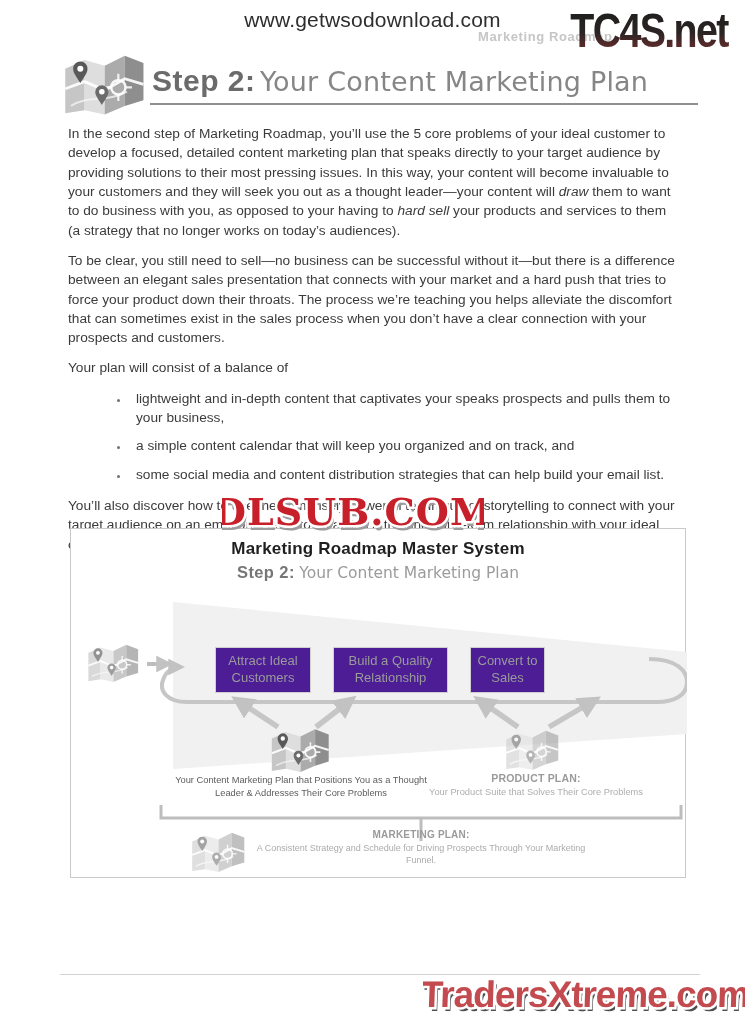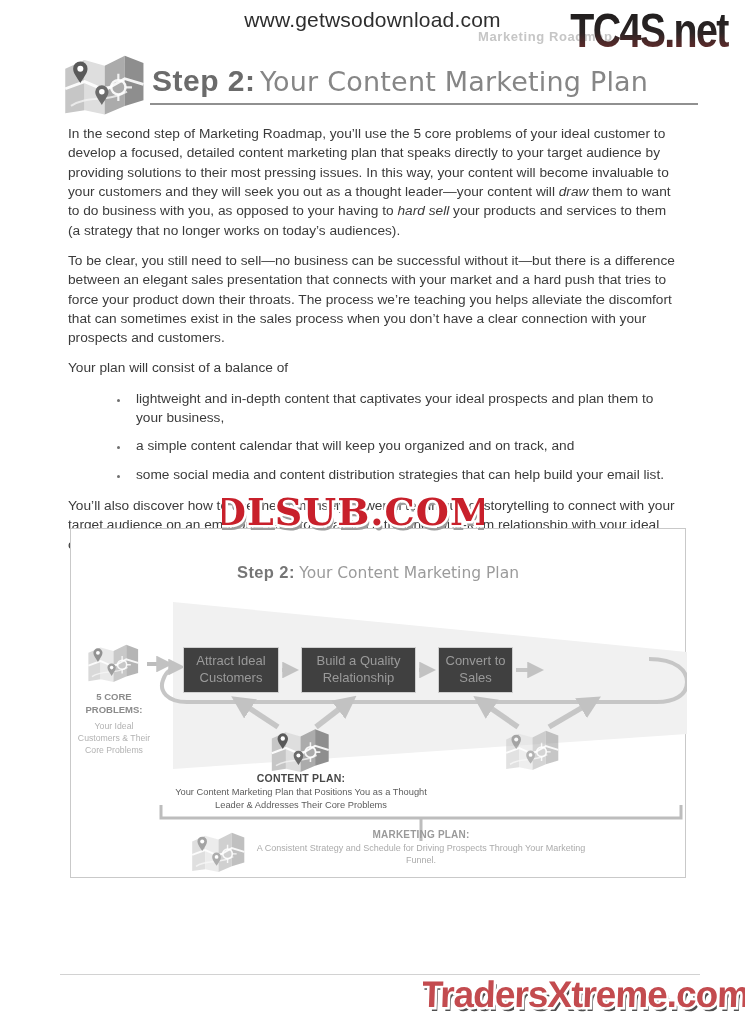--- a/index.html
+++ b/index.html
@@ -34,23 +34,23 @@
   .traders-svg { position:absolute; right:-4px; top:964px; z-index:6; }
   
   .diagram { position:absolute; left:70px; top:528px; width:616px; height:350px;
     background:#ffffff; border:1px solid #c9c9c9; z-index:2; }
   .d-title { position:absolute; top:10px; left:0; width:100%; text-align:center;
     font-size:17px; font-weight:bold; color:#1f1f1f; letter-spacing:.2px; }
   .d-sub { position:absolute; top:34px; left:0; width:100%; text-align:center; white-space:nowrap; }
   .d-sub .step-label { font-size:16.5px; font-weight:bold; color:#767676; letter-spacing:.4px; }
   .d-sub .step-rest { font-size:15.5px; color:#9b9b9b; font-family:"DejaVu Sans", sans-serif; }
   .d-layer { position:absolute; left:0; top:0; width:616px; height:350px; }
-  .d-box { position:absolute; top:118px; height:46px; background:#404040; border:1px solid #cfcfcf;
+  .d-box { position:absolute; top:118px; height:46px; background:#4c1d95; border:1px solid #cfcfcf;
     display:flex; align-items:center; justify-content:center; text-align:center;
-    font-size:13px; line-height:1.3; color:#9a9a9a; padding:2px; z-index:3; }
+    font-size:13px; line-height:1.3; color:#9a9a9a; padding:2px; z-index:3;margin-left:32px; }
   .d-box.b1 { left:112px; width:96px; }
   .d-box.b2 { left:230px; width:115px; }
   .d-box.b3 { left:367px; width:75px; }
   .d-box.b4 { left:475px; width:110px; }
   .d-icon { position:absolute; z-index:3; }
   .icon-left { left:14px; top:112px; width:56px; height:42px; opacity:.65; }
   .icon-content { left:194px; top:196px; width:70px; height:48px; }
   .icon-product { left:432px; top:198px; width:58px; height:44px; opacity:.5; }
   .icon-marketing { left:118px; top:300px; width:58px; height:44px; opacity:.55; }
   .core-block { position:absolute; left:4px; top:162px; width:78px; text-align:center; z-index:3; }
@@ -125,21 +125,21 @@
     <span class="step-label">Step 2:</span>
     <span class="step-rest">Your Content Marketing Plan</span>
   </div>
   <div class="title-rule"></div>
 
   <div class="body-copy">
     <p><span>In the second step of Marketing Roadmap, you’ll use the 5 core problems of your ideal customer to develop a focused, detailed content marketing plan that speaks directly to your target audience by providing solutions to their most pressing issues. In this way, your content will become invaluable to your customers and they will seek you out as a thought leader—your content will </span><em>draw</em><span> them to want to do business with you, as opposed to your having to </span><em>hard sell</em><span> your products and services to them (a strategy that no longer works on today’s audiences).</span></p>
     <p><span>To be clear, you still need to sell—no business can be successful without it—but there is a difference between an elegant sales presentation that connects with your market and a hard push that tries to force your product down their throats. The process we’re teaching you helps alleviate the discomfort that can sometimes exist in the sales process when you don’t have a clear connection with your prospects and customers.</span></p>
     <p><span>Your plan will consist of a balance of</span></p>
     <ul>
-        <li>lightweight and in-depth content that captivates your ideal prospects and plan them to your business,</li>
+        <li>lightweight and in-depth content that captivates your speaks prospects and pulls them to your business,</li>
         <li>a simple content calendar that will keep you organized and on track, and</li>
         <li>some social media and content distribution strategies that can help build your email list.</li>
       </ul>
     <p><span>You’ll also discover how to use the immensely powerful technique of storytelling to connect with your target audience on an emotional level to establish a trusting, long-term relationship with your ideal customers.</span></p>
   </div>
 
   <svg class="dlsub-svg" width="262" height="58" viewBox="0 0 262 58">
     <text x="131" y="44" text-anchor="middle" font-family="DejaVu Serif, serif" font-weight="bold" font-size="38" letter-spacing="1" fill="#9c9c9c" transform="translate(2,5)">DLSUB.COM</text>
     <text x="131" y="44" text-anchor="middle" font-family="DejaVu Serif, serif" font-weight="bold" font-size="38" letter-spacing="1" fill="#c8202b" stroke="#ffffff" stroke-width="5" paint-order="stroke">DLSUB.COM</text>
   </svg>
@@ -153,48 +153,48 @@
       <path d="M 348 141 L 360 141" stroke="#c6c6c6" stroke-width="4" marker-end="url(#ah)"></path>
       <path d="M 445 141 L 468 141" stroke="#c6c6c6" stroke-width="4" marker-end="url(#ah)"></path>
       <path d="M 207 198 L 166 171" stroke="#c6c6c6" stroke-width="5.5" marker-end="url(#ah)"></path>
       <path d="M 245 198 L 280 171" stroke="#c6c6c6" stroke-width="5.5" marker-end="url(#ah)"></path>
       <path d="M 447 198 L 408 171" stroke="#c6c6c6" stroke-width="5.5" marker-end="url(#ah)"></path>
       <path d="M 478 198 L 524 171" stroke="#c6c6c6" stroke-width="5.5" marker-end="url(#ah)"></path>
       <path d="M 90 276 L 90 289 L 610 289 L 610 276" fill="none" stroke="#bdbdbd" stroke-width="3"></path>
       <path d="M 350 289 L 350 312" stroke="#bdbdbd" stroke-width="3"></path>
     </svg>
 
+    <div class="d-title">Marketing Roadmap Master System</div>
     <div class="d-sub">
       <span class="step-label">Step 2:</span>
       <span class="step-rest">Your Content Marketing Plan</span>
     </div>
 
     <svg class="d-icon icon-left">
         <use href="#map-icon-sym"></use>
       </svg>
 
     <div class="d-box b1">Attract Ideal Customers</div>
     <div class="d-box b3">Convert to Sales</div>
     <div class="d-box b2">Build a Quality Relationship</div>
 
-    <div class="core-block">
-      <div class="lbl">5 CORE PROBLEMS:</div>
-      <div class="dsc">Your Ideal Customers &amp; Their Core Problems</div>
-    </div>
 
     <svg class="d-icon icon-content">
         <use href="#map-icon-sym"></use>
       </svg>
     <svg class="d-icon icon-product">
         <use href="#map-icon-sym"></use>
       </svg>
 
     <div class="plan-block cp-block">
-      <div class="lbl">CONTENT PLAN:</div>
       <div class="dsc">Your Content Marketing Plan that Positions You as a Thought Leader &amp; Addresses Their Core Problems</div>
+    </div>
+    <div class="plan-block pp-block">
+      <div class="lbl">PRODUCT PLAN:</div>
+      <div class="dsc">Your Product Suite that Solves Their Core Problems</div>
     </div>
 
     <svg class="d-icon icon-marketing">
         <use href="#map-icon-sym"></use>
       </svg>
     <div class="plan-block mp-block">
       <div class="lbl">MARKETING PLAN:</div>
       <div class="dsc">A Consistent Strategy and Schedule for Driving Prospects Through Your Marketing Funnel.</div>
     </div>
   </div>

